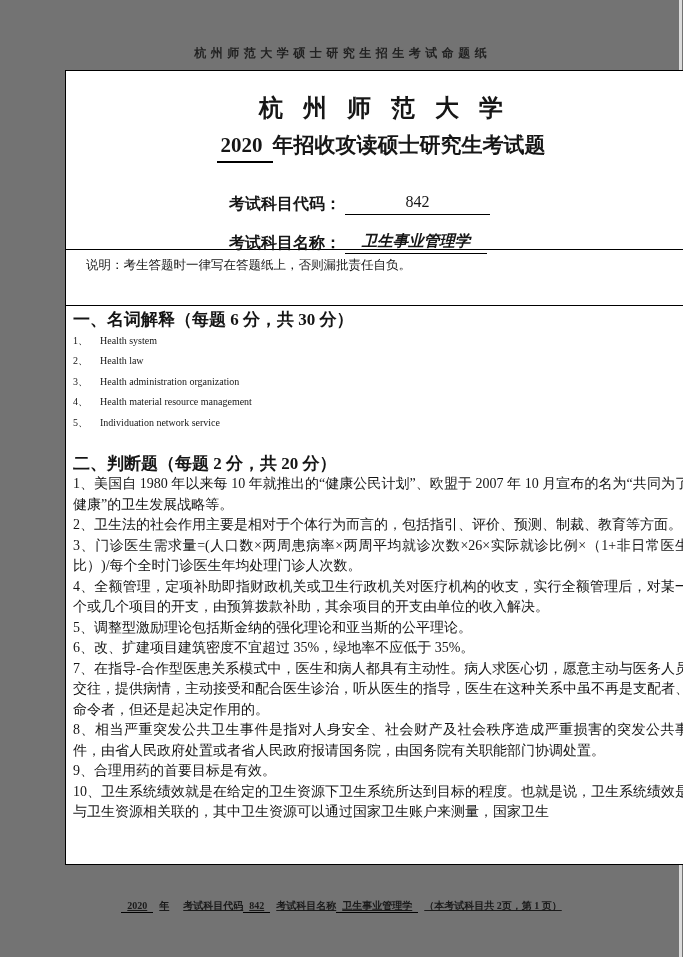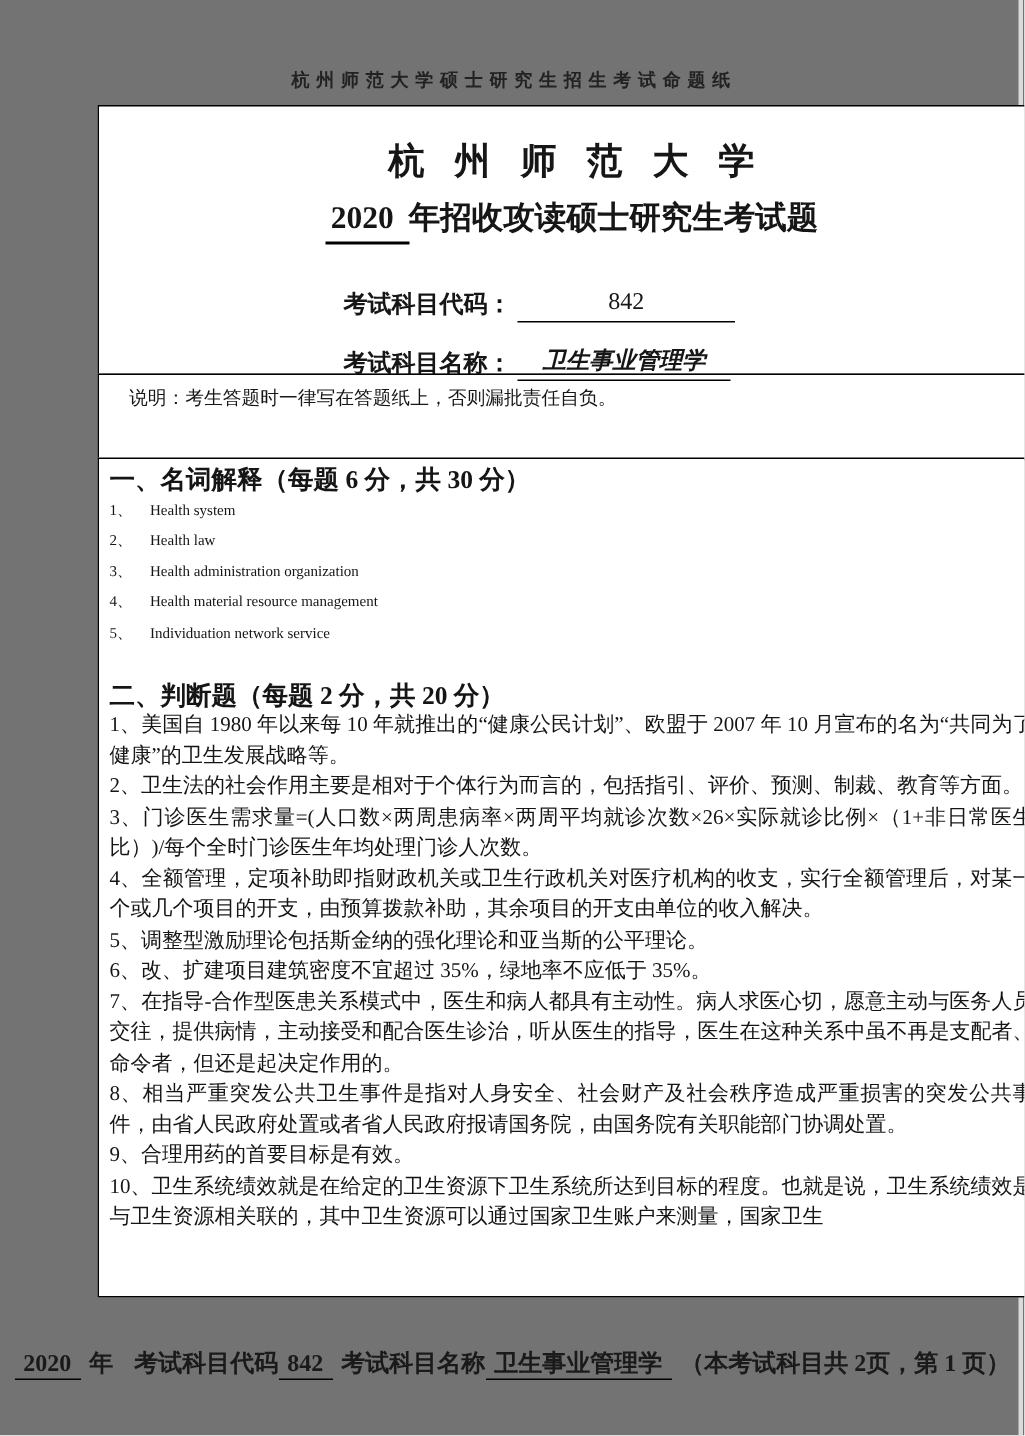--- a/index.html
+++ b/index.html
@@ -85,24 +85,25 @@
   .sec2-heading { margin-top: 20.5px; }
   .term-row { line-height: 20.5px; font-size: 10px; }
   .term-num { display: inline-block; width: 27px; }
   .tf-item { text-align: justify; line-height: 20.5px; font-size: 14px; }
 
   .footer {
     position: absolute;
     top: 899px; left: 0;
     width: 683px;
     text-align: center;
-    font-size: 16px;
+    font-size: 10px;
     font-weight: bold;
     white-space: nowrap;
     color: #1a1a1a;
+    text-decoration: underline;
   }
   .footer .u { border-bottom: 1.2px solid #000; padding: 0 6px 1px 6px; }
   .footer .gap { display: inline-block; width: 14px; }
   .footer .gap-s { display: inline-block; width: 6px; }
 </style>
 </head>
 <body>
 
 <div class="page">
   <div class="page-edge"></div>

